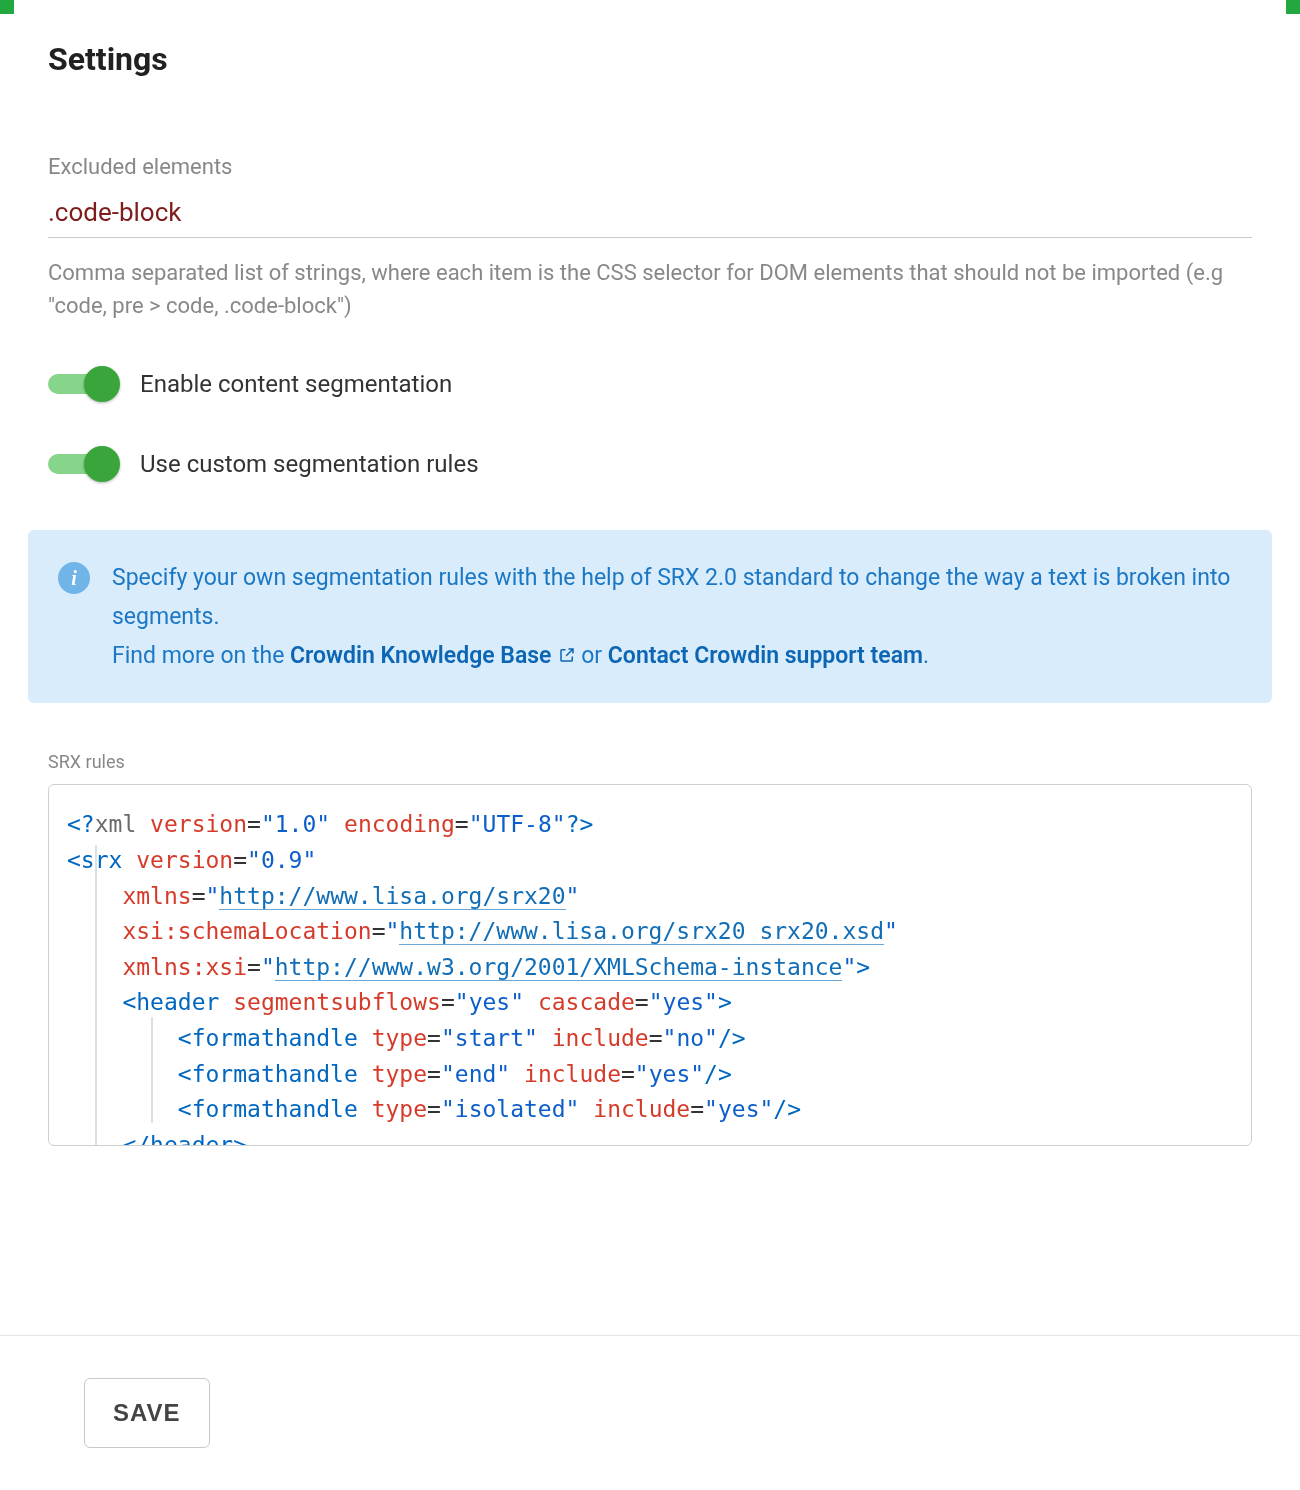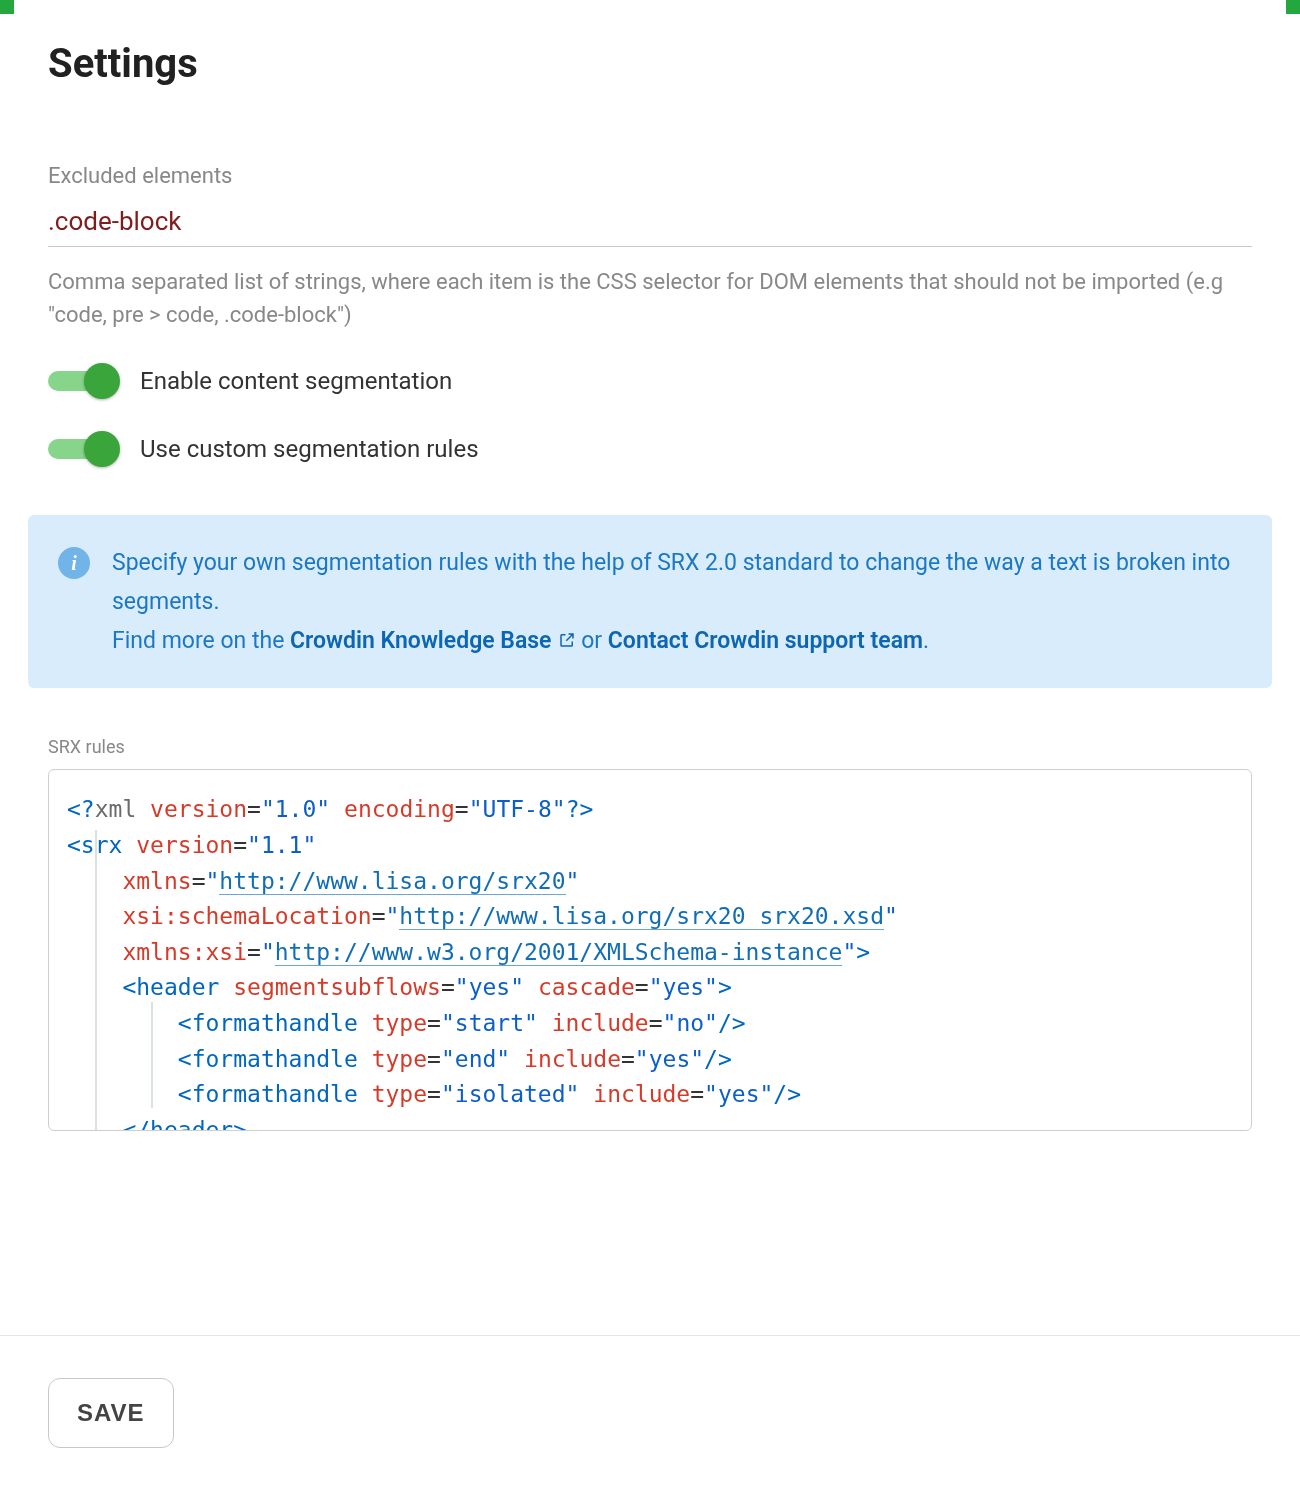--- a/index.html
+++ b/index.html
@@ -13,21 +13,21 @@
     overflow: hidden;
   }
   .corner { position: absolute; width: 14px; height: 14px; background: #23a840; }
   .corner.tl { top: 0; left: 0; }
   .corner.tr { top: 0; right: 0; }
   .corner.bl { bottom: 0; left: 0; }
   .corner.br { bottom: 0; right: 0; }
 
   .modal { padding: 0; }
   .header { padding: 40px 48px 20px 48px; }
-  .header h1 { font-size: 40px; font-weight: 700; color: #212121; }
+  .header h1 { font-size: 32px; font-weight: 700; color: #212121; }
 
   .tabs {
     display: flex;
     border-bottom: 1px solid #e0e0e0;
     padding: 0 48px;
     gap: 0;
   }
   .tab {
     padding: 26px 50px 26px 50px;
     font-size: 22px;
@@ -66,21 +66,21 @@
     color: #888;
     line-height: 1.5;
     margin-top: 18px;
     max-width: 1180px;
   }
 
   .toggle-row {
     display: flex;
     align-items: center;
     gap: 20px;
-    margin-top: 32px;
+    margin-top: 44px;
   }
   .switch {
     width: 72px; height: 36px; position: relative; cursor: pointer;
   }
   .switch-track {
     position: absolute; top:8px; left:0; width:60px; height:20px;
     background:#87d58a; border-radius:20px;
   }
   .switch-thumb {
     position:absolute; top:0; right:0; width:36px; height:36px;
@@ -144,22 +144,22 @@
   .footer {
     position: absolute;
     left:0; right:0; bottom:0;
     border-top: 1px solid #e5e5e5;
     background:#fff;
     padding: 42px 48px;
     display:flex; gap: 34px; align-items:center;
   }
   .btn {
     font-size: 24px; font-weight:600; letter-spacing:1px;
-    padding: 20px 28px; border-radius:12px; cursor:pointer;
-    background:#fff; color:#444;
+    padding: 20px 28px; border-radius:6px; cursor:pointer;
+    background:#fff; color:#444;margin-left:36px;
   }
   .btn.primary { border:1px solid #c9c9c9; }
   .btn.secondary { border:none; }
 </style>
 </head>
 <body>
 
 <div class="corner tl"></div>
 <div class="corner tr"></div>
 <div class="corner bl"></div>
@@ -198,21 +198,21 @@
       <div class="info-text">
         <span class="plain">Specify your own segmentation rules with the help of SRX 2.0 standard to change the way a text is broken into segments.</span><br>
         <span class="plain">Find more on the </span><a>Crowdin Knowledge Base</a><span class="ext-icon"><svg viewBox="0 0 24 24">
               <path d="M14 4h6v6M20 4l-9 9M19 14v5a1 1 0 0 1-1 1H5a1 1 0 0 1-1-1V6a1 1 0 0 1 1-1h5"></path>
             </svg></span><span class="plain"> or </span><a>Contact Crowdin support team</a><span class="plain">.</span>
       </div>
     </div>
 
     <div class="section-label">SRX rules</div>
     <div class="code-box"><div class="gutter-line"></div><div class="gutter-line2"></div><span class="c-punct">&lt;?</span><span class="c-pi">xml</span> <span class="c-attr">version</span><span class="c-eq">=</span><span class="c-str">"<span>1.0</span>"</span> <span class="c-attr">encoding</span><span class="c-eq">=</span><span class="c-str">"<span>UTF-8</span>"</span><span class="c-punct">?&gt;</span>
-<span class="c-punct">&lt;</span><span class="c-tag">srx</span> <span class="c-attr">version</span><span class="c-eq">=</span><span class="c-str">"<span>1.1</span>"</span>
+<span class="c-punct">&lt;</span><span class="c-tag">srx</span> <span class="c-attr">version</span><span class="c-eq">=</span><span class="c-str">"<span>0.9</span>"</span>
     <span class="c-attr">xmlns</span><span class="c-eq">=</span><span class="c-str">"<span class="c-url">http://www.lisa.org/srx20</span>"</span>
     <span class="c-attr">xsi:schemaLocation</span><span class="c-eq">=</span><span class="c-str">"<span class="c-url">http://www.lisa.org/srx20 srx20.xsd</span>"</span>
     <span class="c-attr">xmlns:xsi</span><span class="c-eq">=</span><span class="c-str">"<span class="c-url">http://www.w3.org/2001/XMLSchema-instance</span>"</span><span class="c-punct">&gt;</span>
     <span class="c-punct">&lt;</span><span class="c-tag">header</span> <span class="c-attr">segmentsubflows</span><span class="c-eq">=</span><span class="c-str">"<span>yes</span>"</span> <span class="c-attr">cascade</span><span class="c-eq">=</span><span class="c-str">"<span>yes</span>"</span><span class="c-punct">&gt;</span>
         <span class="c-punct">&lt;</span><span class="c-tag">formathandle</span> <span class="c-attr">type</span><span class="c-eq">=</span><span class="c-str">"<span>start</span>"</span> <span class="c-attr">include</span><span class="c-eq">=</span><span class="c-str">"<span>no</span>"</span><span class="c-punct">/&gt;</span>
         <span class="c-punct">&lt;</span><span class="c-tag">formathandle</span> <span class="c-attr">type</span><span class="c-eq">=</span><span class="c-str">"<span>end</span>"</span> <span class="c-attr">include</span><span class="c-eq">=</span><span class="c-str">"<span>yes</span>"</span><span class="c-punct">/&gt;</span>
         <span class="c-punct">&lt;</span><span class="c-tag">formathandle</span> <span class="c-attr">type</span><span class="c-eq">=</span><span class="c-str">"<span>isolated</span>"</span> <span class="c-attr">include</span><span class="c-eq">=</span><span class="c-str">"<span>yes</span>"</span><span class="c-punct">/&gt;</span>
     <span class="c-punct">&lt;/</span><span class="c-tag">header</span><span class="c-punct">&gt;</span>
     </div>
 

